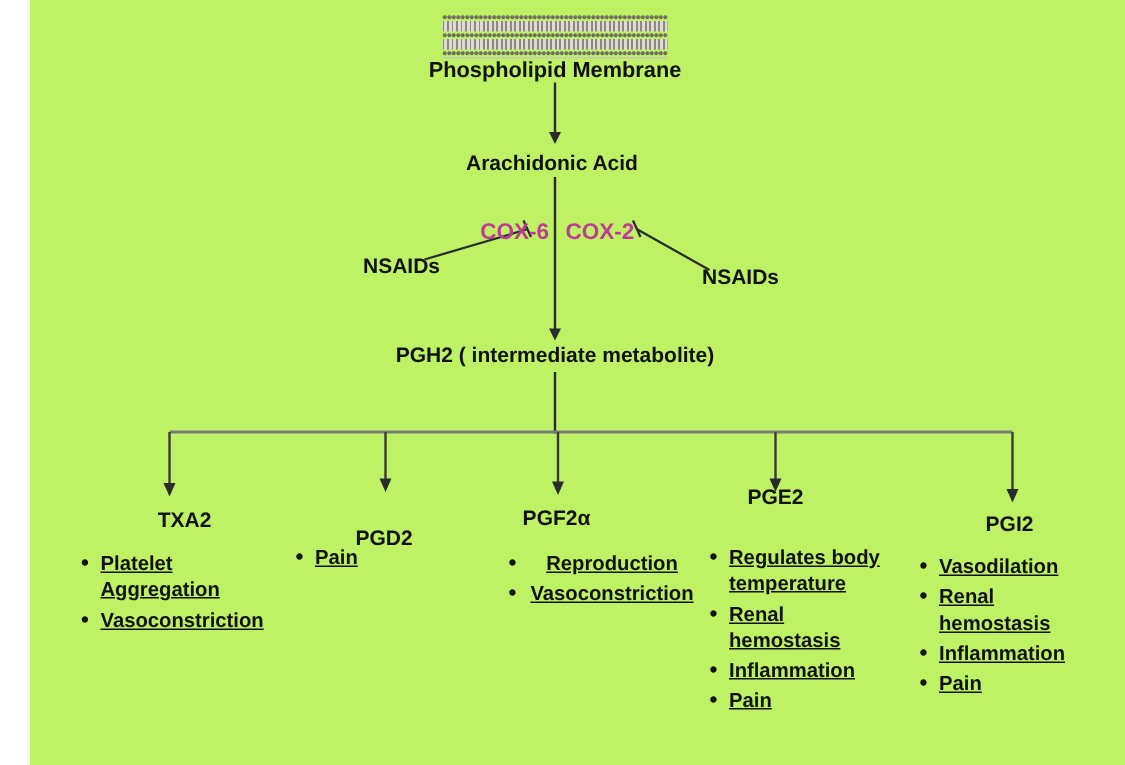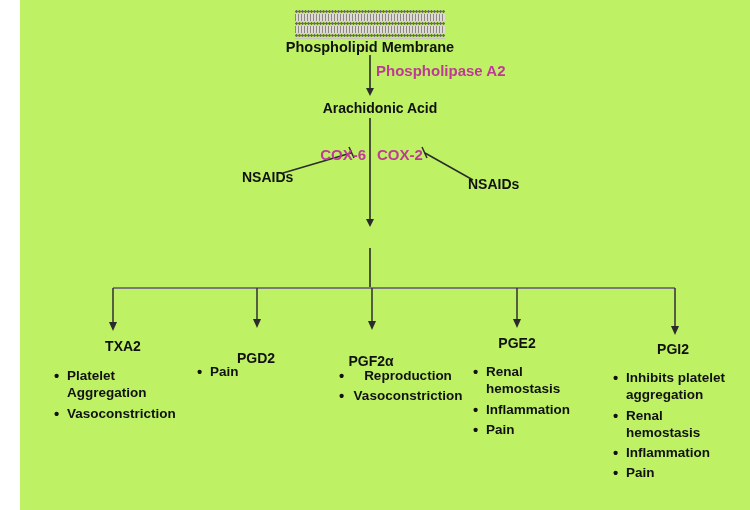--- a/index.html
+++ b/index.html
@@ -14,21 +14,21 @@
   .membrane{position:absolute;left:275px;top:9px;width:150px;height:29px;
     display:flex;flex-direction:column;border-bottom:1px solid #c9c6c2;}
   .mem-dots{height:5px;
     background-image:radial-gradient(circle at 1.5px 2.5px,#6f6a64 1.15px,rgba(0,0,0,0) 1.5px);
     background-size:3px 5px;}
   .mem-tails{flex:1;
     background:repeating-linear-gradient(90deg,#8d8781 0 1.15px,#dedbd7 1.15px 3px);}
   
   .wires{position:absolute;left:0;top:0;width:750px;height:510px;}
   
-  .col-list{position:absolute;font-weight:700;font-size:13.5px;line-height:1.28;color:#111;}
+  .col-list{position:absolute;font-weight:700;font-size:13.5px;line-height:1.28;color:#111;text-decoration:underline;}
   .col-list ul{margin:0;padding:0 0 0 14px;list-style:none;}
   .col-list li{position:relative;margin:0 0 3px 0;}
   .col-list li::before{content:"\2022";position:absolute;left:-13px;top:-1px;font-size:15px;}
 </style>
 </head>
 <body>
 
 <div class="canvas">
 
   <div class="membrane">
@@ -64,35 +64,35 @@
     <line x1="352" y1="288" x2="352" y2="322" stroke="#3a3a3a" stroke-width="1.6"></line>
     <path d="M348 321 L356 321 L352 330 Z" fill="#2b2b2b"></path>
     <line x1="497" y1="288" x2="497" y2="320" stroke="#3a3a3a" stroke-width="1.6"></line>
     <path d="M493 319 L501 319 L497 328 Z" fill="#2b2b2b"></path>
     <line x1="655" y1="288" x2="655" y2="327" stroke="#3a3a3a" stroke-width="1.6"></line>
     <path d="M651 326 L659 326 L655 335 Z" fill="#2b2b2b"></path>
   </svg>
 
   <div class="node centered" style="left:350px;top:39px;font-size:14.5px;">Phospholipid Membrane</div>
 
-  <div class="node pink" style="left:356px;top:62px;">Phospholipase A2</div>
 
-  <div class="node centered" style="left:360px;top:100px;">Arachidonic Acid</div>
+  <div class="node centered" style="left:348px;top:100px;">Arachidonic Acid</div>
 
   <div class="node pink" style="left:346px;top:146px;transform:translateX(-100%);">COX-6</div>
   <div class="node pink" style="left:357px;top:146px;text-align:right;">COX-2</div>
 
   <div class="node" style="left:222px;top:169px;">NSAIDs</div>
   <div class="node" style="left:448px;top:176px;">NSAIDs</div>
 
+  <div class="node centered" style="left:350px;top:228px;">PGH2 ( intermediate metabolite)</div>
 
   <div class="node centered" style="left:103px;top:338px;">TXA2</div>
   <div class="node centered" style="left:236px;top:350px;">PGD2</div>
-  <div class="node centered" style="left:351px;top:353px;text-align:right;">PGF2α</div>
-  <div class="node centered" style="left:497px;top:335px;">PGE2</div>
+  <div class="node centered" style="left:351px;top:337px;text-align:right;">PGF2α</div>
+  <div class="node centered" style="left:497px;top:323px;">PGE2</div>
   <div class="node centered" style="left:653px;top:341px;">PGI2</div>
 
   <div class="col-list" style="left:33px;top:367px;width:118px;">
     <ul>
       <li>Platelet Aggregation</li>
       <li>Vasoconstriction</li>
     </ul>
   </div>
 
   <div class="col-list" style="left:176px;top:363px;width:132px;">
@@ -103,28 +103,29 @@
 
   <div class="col-list" style="left:318px;top:367px;width:126px;text-align:center;">
     <ul>
       <li>Reproduction</li>
       <li>Vasoconstriction</li>
     </ul>
   </div>
 
   <div class="col-list" style="left:452px;top:363px;width:128px;">
     <ul>
+      <li>Regulates body temperature</li>
       <li>Renal hemostasis</li>
       <li>Inflammation</li>
       <li>Pain</li>
     </ul>
   </div>
 
   <div class="col-list" style="left:592px;top:369px;width:128px;">
     <ul>
-      <li>Inhibits platelet aggregation</li>
+      <li>Vasodilation</li>
       <li>Renal hemostasis</li>
       <li>Inflammation</li>
       <li>Pain</li>
     </ul>
   </div>
 
 </div>
 
 </body></html>

